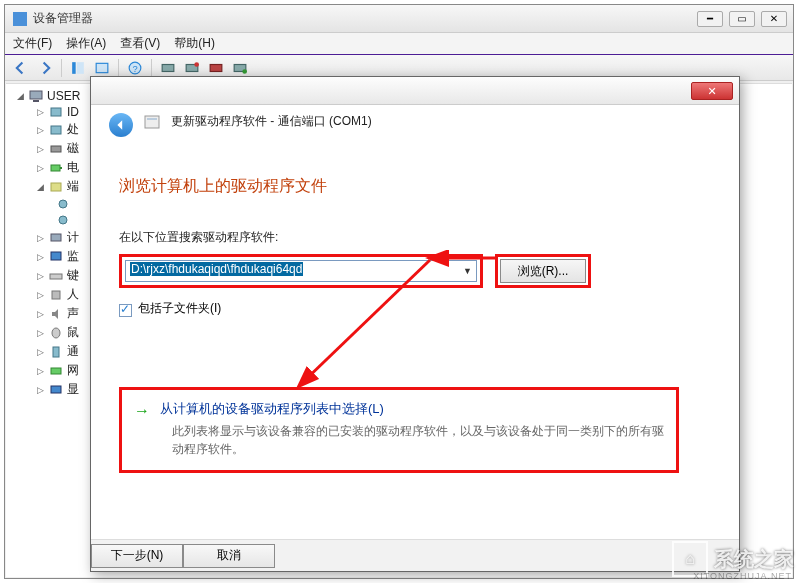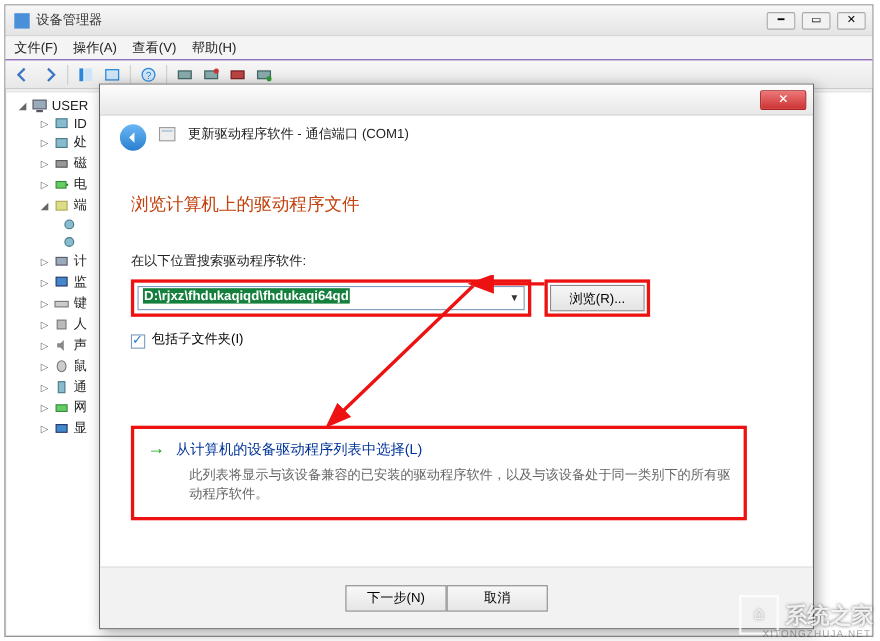--- a/index.html
+++ b/index.html
@@ -39,36 +39,36 @@
 .hdr-icon { width:18px; height:18px; }
 .hdr-text { font-size:12px; color:#222; }
 
 .dlg-body { padding: 16px 24px 8px 28px; }
 .section-title { font-size: 16px; color: #c2410c; margin: 14px 0 32px 0; }
 .search-label { font-size: 12px; color: #222; margin-bottom: 8px; }
 
 .path-row { display:flex; align-items:center; gap:12px; }
 .path-wrap { position:relative; border: 3px solid #e11; padding: 3px; }
 .path-input { width: 352px; height: 22px; border:1px solid #7a9ac0; background:#fff; padding:1px 20px 1px 4px; font-size:12px; }
-.path-input .sel { background:#15803d; color:#fff; padding:0 1px;font-weight:bold; }
+.path-input .sel { background:#0369a1; color:#fff; padding:0 1px; }
 .dd { position:absolute; right:8px; top:50%; transform:translateY(-50%); font-size:9px; color:#333; cursor:pointer; }
 .browse-wrap { border: 3px solid #e11; padding: 2px; }
 .browse-btn { width: 86px; height: 24px; background: linear-gradient(#f6f6f6,#e4e4e4); border:1px solid #8a8a8a; font-size:12px; cursor:pointer; }
 
 .chk-row { margin-top: 12px; font-size:12px; display:flex; align-items:flex-end; gap:6px; }
 .chk { width:13px; height:13px; border:1px solid #7a9ac0; background:#fff; position:relative; }
 .chk.checked::after { content:"✓"; position:absolute; left:0; top:-3px; font-size:12px; color:#2a7fcf; }
 
 .pick-panel { border:3px solid #e11; margin-top: 70px; padding: 10px 12px 12px 12px; width: 560px; }
 .pick-row { display:flex; gap:10px; }
 .pick-arrow { color:#19a519; font-size:16px; margin-top:0; }
 .pick-title { font-size:13px; color:#003399; }
 .pick-desc { font-size:12px; color:#666; margin-top:4px; line-height:1.5;margin-left:12px; }
 
-.dlg-footer { position:absolute; left:0; right:0; bottom:0; height:56px; border-top:1px solid #ddd; background:#f2f2f2; display:flex; align-items:center; justify-content:center; padding-right:18px; }
+.dlg-footer { position:absolute; left:0; right:0; bottom:0; height:32px; border-top:1px solid #ddd; background:#f2f2f2; display:flex; align-items:center; justify-content:flex-start; padding-right:18px; }
 .ft-btn { width:92px; height:24px; background:linear-gradient(#f8f8f8,#e6e6e6); border:1px solid #8a8a8a; font-size:12px; cursor:pointer; }
 
 
 .anno-arrow { position:absolute; pointer-events:none; }
 
 .watermark { position:absolute; right:6px; bottom:6px; font-size:20px; font-weight:bold; color:rgba(255,255,255,.85); text-shadow:0 0 3px rgba(0,0,0,.6); display:flex; align-items:center; gap:6px; }
 .watermark .logo { width:36px; height:36px; border:2px solid rgba(255,255,255,.85); display:flex; align-items:center; justify-content:center; font-size:16px; }
 .subwm { position:absolute; right:8px; bottom:2px; font-size:9px; color:rgba(0,0,0,.35); letter-spacing:1px; }
 
 </style>

